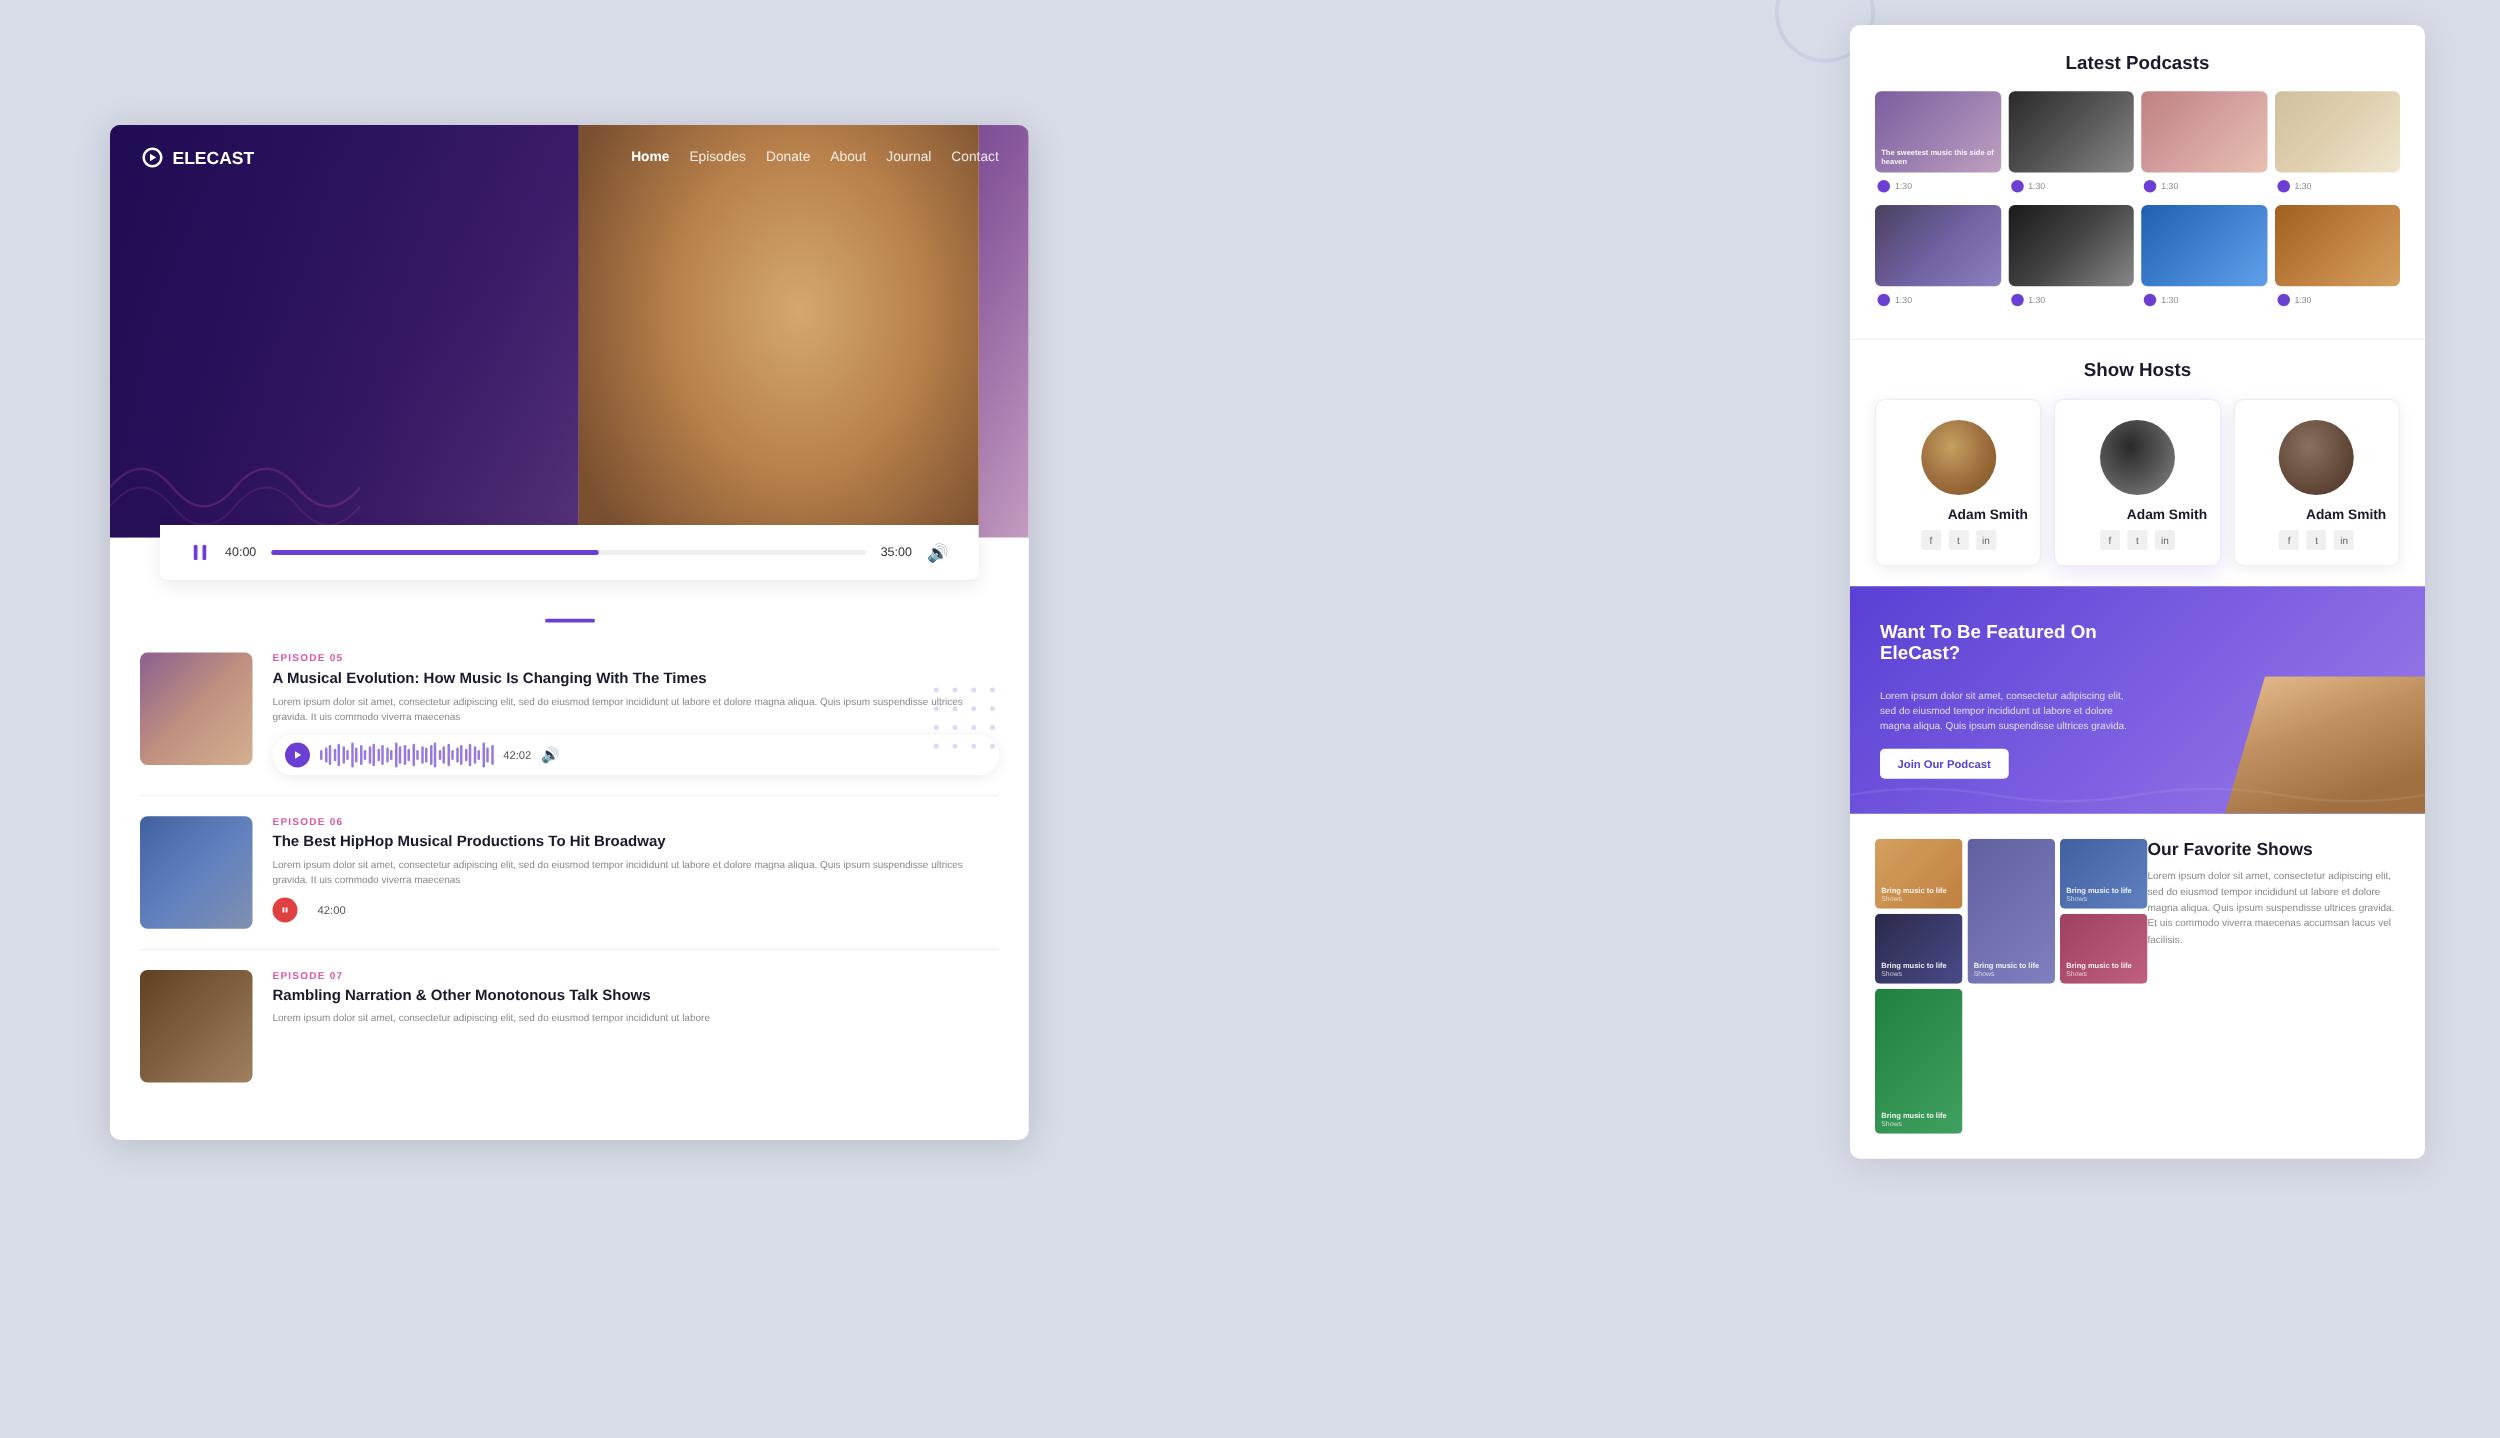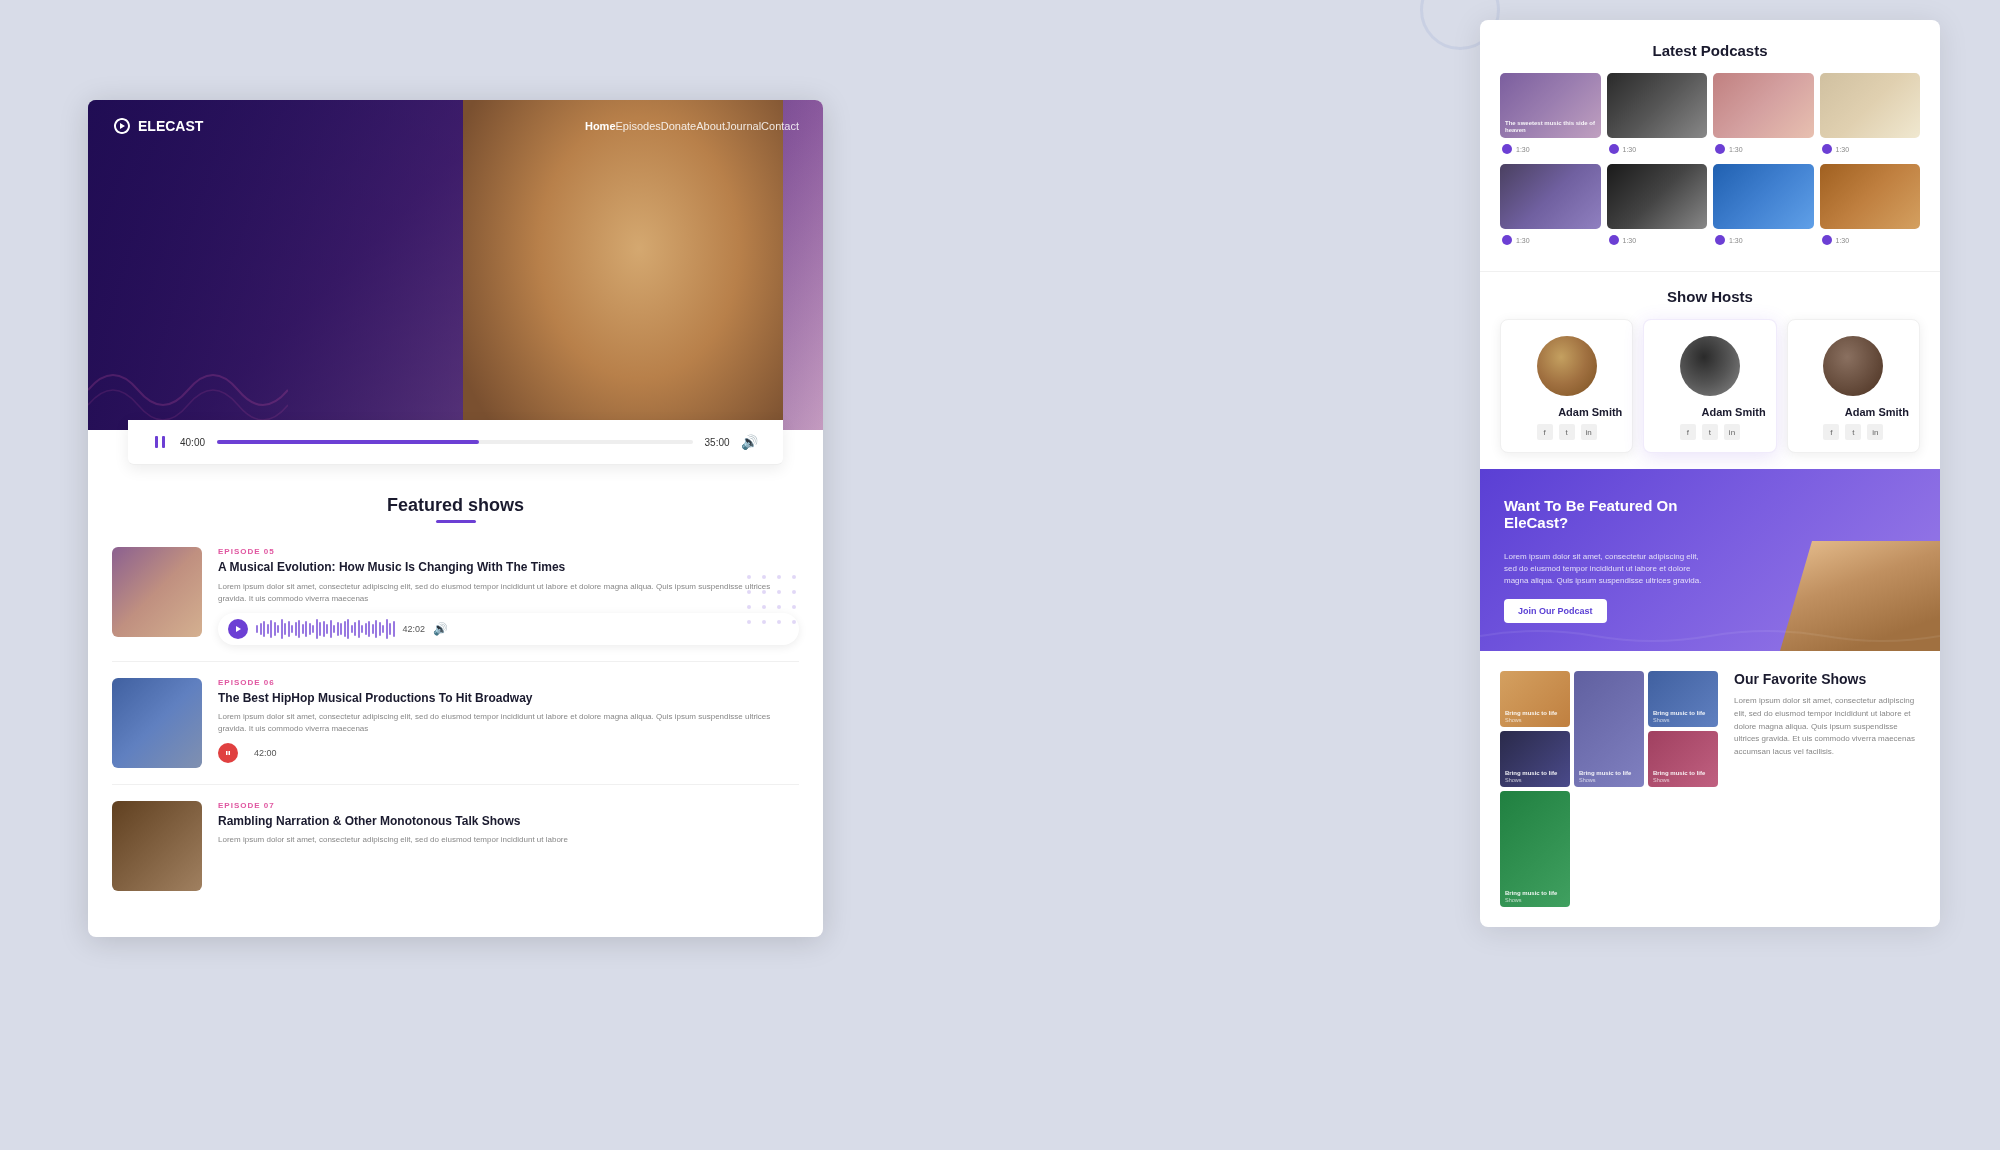--- a/index.html
+++ b/index.html
@@ -74,20 +74,21 @@
       font-size: 14px;
     }
     .hero-logo-icon {
       width: 20px;
       height: 20px;
       color: #fff;
     }
     .hero-nav-links {
       margin-left: auto;
       display: flex;
+      gap: 16px;
     }
     .hero-nav-link {
       color: rgba(255,255,255,0.85);
       font-size: 11px;
       text-decoration: none;
       cursor: pointer;
     }
     .hero-nav-link.active {
       color: #fff;
       font-weight: bold;
@@ -502,21 +503,20 @@
       bottom: 0;
       width: 100%;
       height: 30px;
       opacity: 0.15;
     }
 
     
     .fav-section {
       padding: 20px;
       display: flex;
-      gap: 16px;
     }
     .fav-grid {
       display: grid;
       grid-template-columns: repeat(3, 70px);
       grid-template-rows: repeat(3, 56px);
       gap: 4px;
       flex-shrink: 0;
     }
     .fav-item {
       border-radius: 4px;
@@ -628,21 +628,20 @@
       <span class="player-time-start">40:00</span>
       <div class="player-progress-wrap">
         <div class="player-progress-fill"></div>
       </div>
       <span class="player-time-end">35:00</span>
       <span class="player-volume-icon">🔊</span>
     </div>
   </div>
 
   <div class="featured-section">
-    <h2 class="section-title">Featured shows</h2>
     <div class="section-underline"></div>
 
     <div class="episode-item">
       <div class="episode-thumb ep1-thumb"></div>
       <div class="episode-content">
         <div class="episode-label">EPISODE 05</div>
         <div class="episode-title">A Musical Evolution: How Music Is Changing With The Times</div>
         <div class="episode-desc">Lorem ipsum dolor sit amet, consectetur adipiscing elit, sed do eiusmod tempor incididunt ut labore et dolore magna aliqua. Quis ipsum suspendisse ultrices gravida. It uis commodo viverra maecenas</div>
         <div class="episode-player">
           <div class="ep-play-btn">

